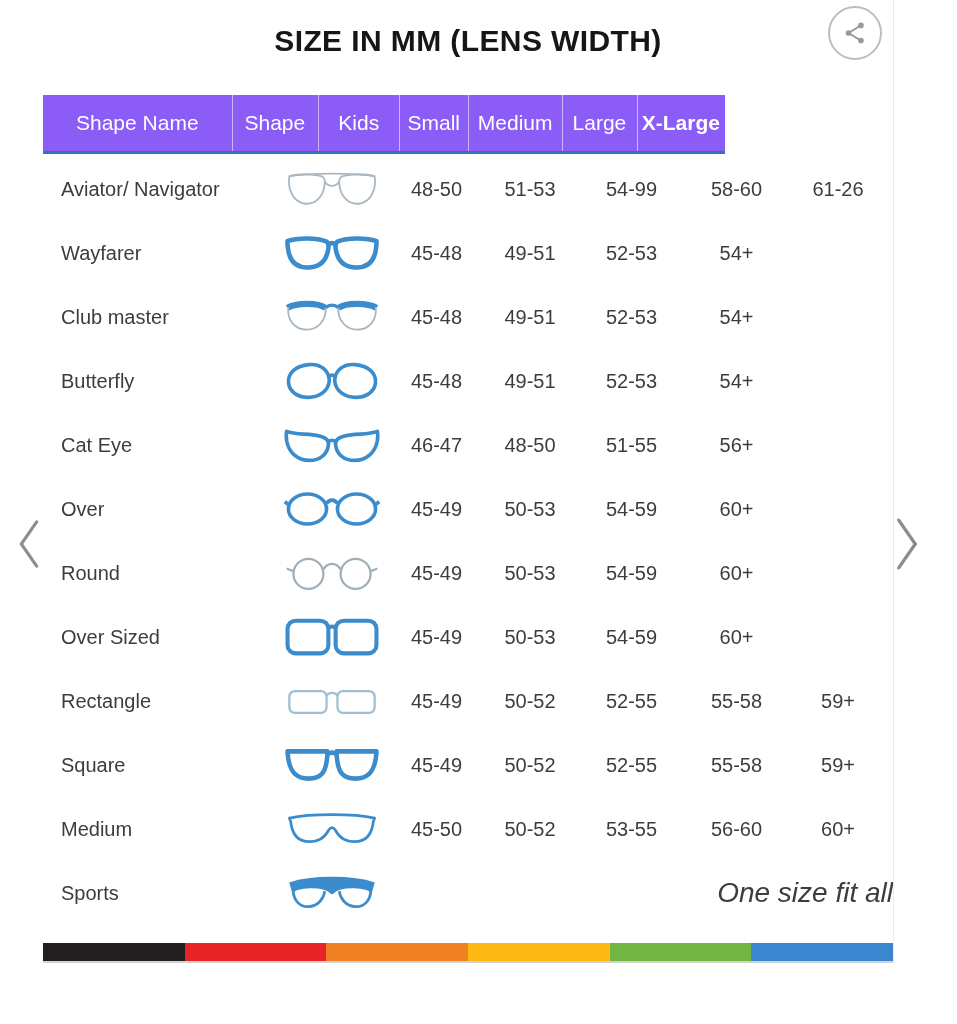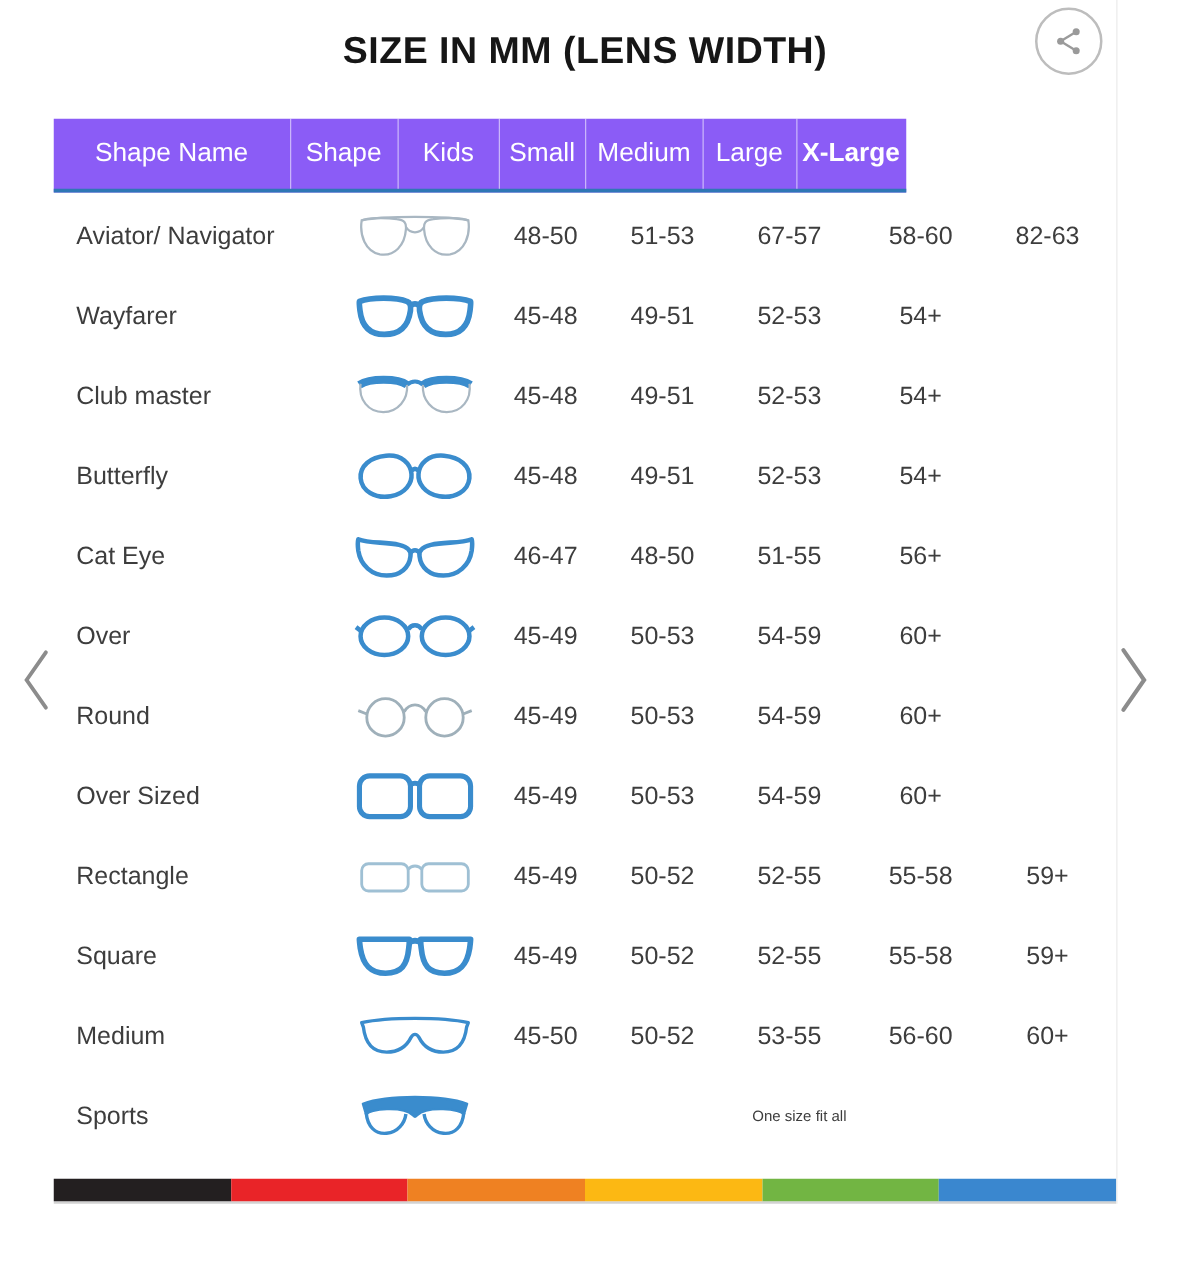--- a/index.html
+++ b/index.html
@@ -30,21 +30,21 @@
   }
   .rows{position:absolute;left:43px;top:157px;width:850px;}
   .row{display:flex;height:64px;align-items:center;}
   .cell-name{
     width:235px;box-sizing:border-box;padding-left:18px;
     font-size:20px;color:#3d3d3d;
   }
   .cell-icon{width:108px;display:flex;align-items:center;justify-content:center;}
   .cell-icon svg{width:98px;height:46px;}
   .cell-size{font-size:20px;color:#3d3d3d;text-align:center;box-sizing:border-box;}
-  .cell-span{width:507px;text-align:center;font-size:12px;color:#3d3d3d;}
+  .cell-span{width:507px;text-align:right;font-size:28px;color:#3d3d3d;font-style:italic;}
   .footer-stripe{
     position:absolute;left:43px;top:943px;width:850px;height:18px;display:flex;
     border-bottom:2px solid #d2d2d2;box-sizing:content-box;
   }
   .stripe-seg{flex:1;height:100%;}
   .carousel-arrow{
     position:absolute;background:none;border:none;padding:0;cursor:pointer;
   }
   .arrow-prev{left:16px;top:518px;}
   .arrow-next{left:893px;top:516px;}
@@ -179,23 +179,23 @@
 <div class="rows">
     <div class="row">
       <div class="cell-name">Aviator/ Navigator</div>
       <div class="cell-icon">
         <svg viewBox="0 0 108 50">
           <use href="#aviator-glasses-icon"></use>
         </svg>
       </div>
       <div class="cell-size" style="width: 101px;">48-50</div>
       <div class="cell-size" style="width: 86px;">51-53</div>
-      <div class="cell-size" style="width: 117px;">67-57</div>
+      <div class="cell-size" style="width: 117px;">54-99</div>
       <div class="cell-size" style="width: 93px;">58-60</div>
-      <div class="cell-size" style="width: 110px;">82-63</div>
+      <div class="cell-size" style="width: 110px;">61-26</div>
     </div>
     <div class="row">
       <div class="cell-name">Wayfarer</div>
       <div class="cell-icon">
         <svg viewBox="0 0 108 50">
           <use href="#wayfarer-glasses-icon"></use>
         </svg>
       </div>
       <div class="cell-size" style="width: 101px;">45-48</div>
       <div class="cell-size" style="width: 86px;">49-51</div>

